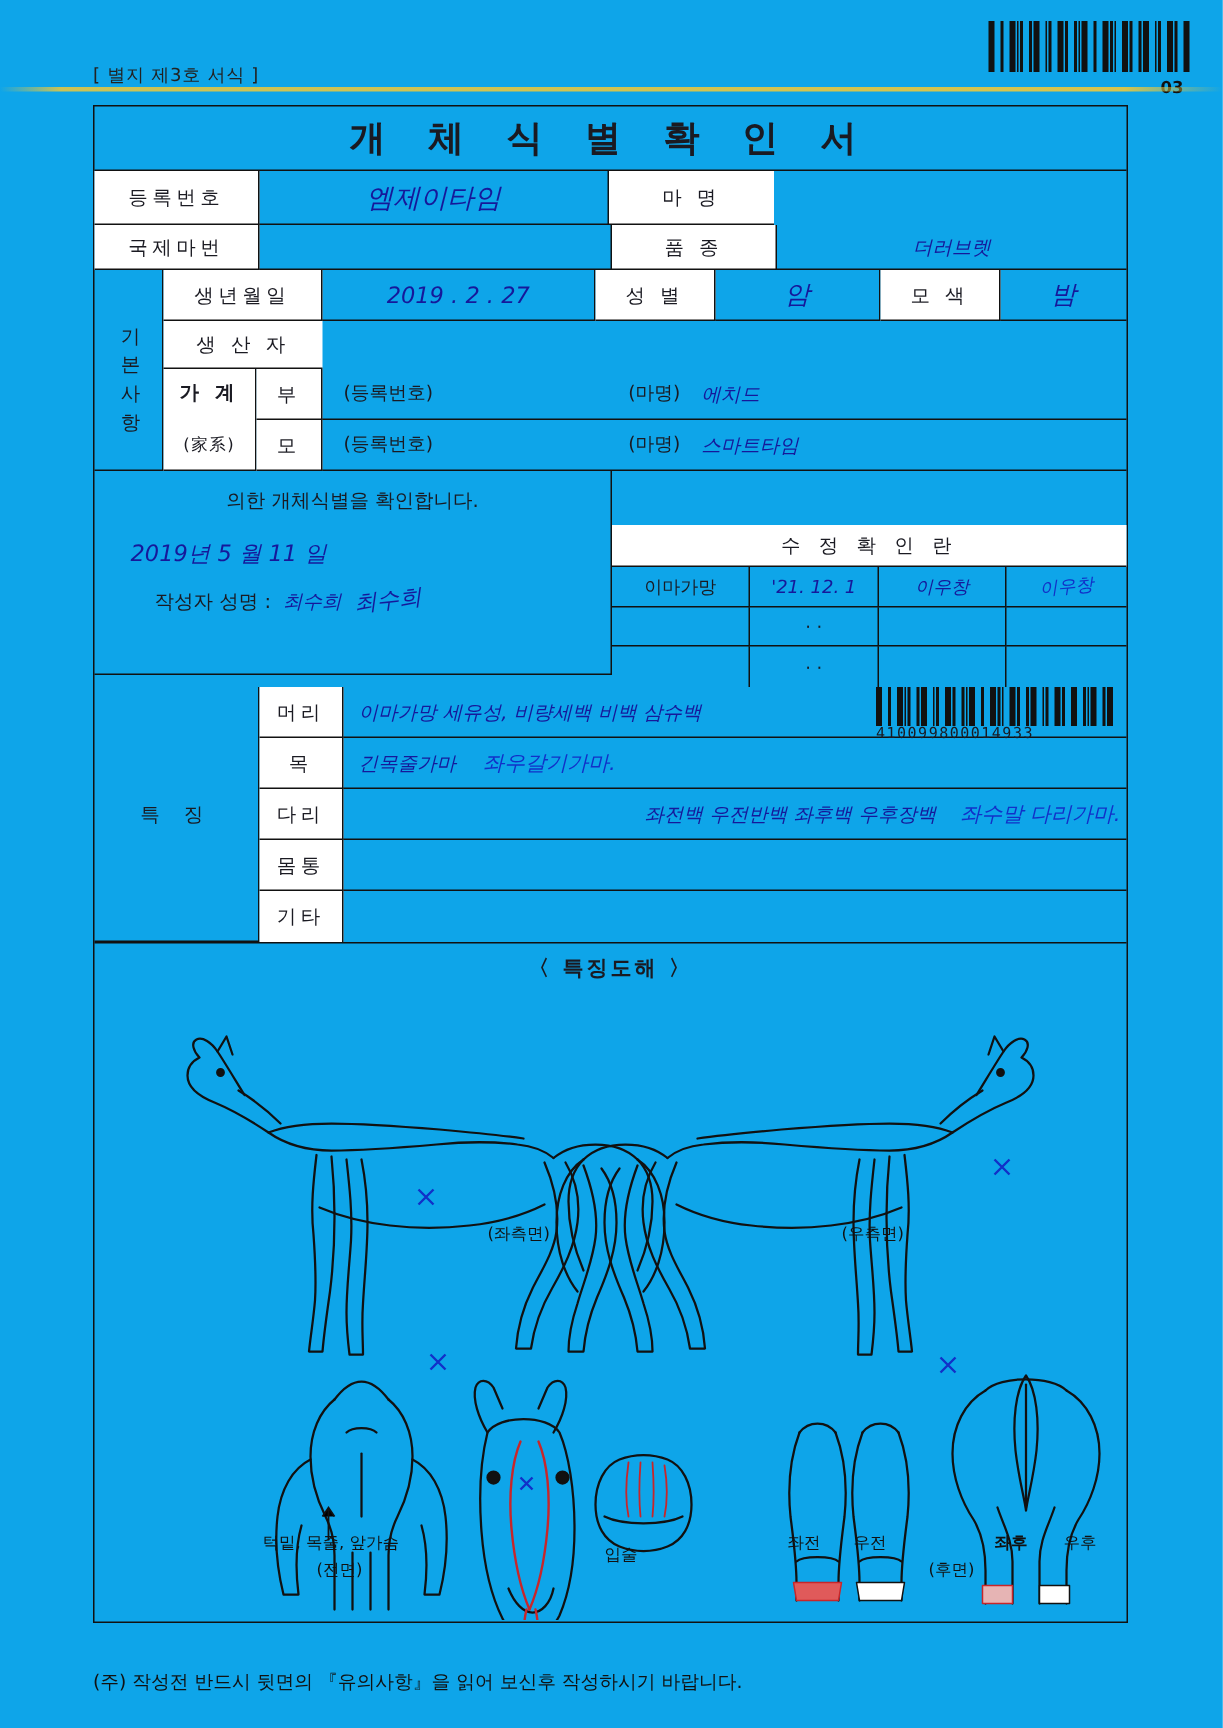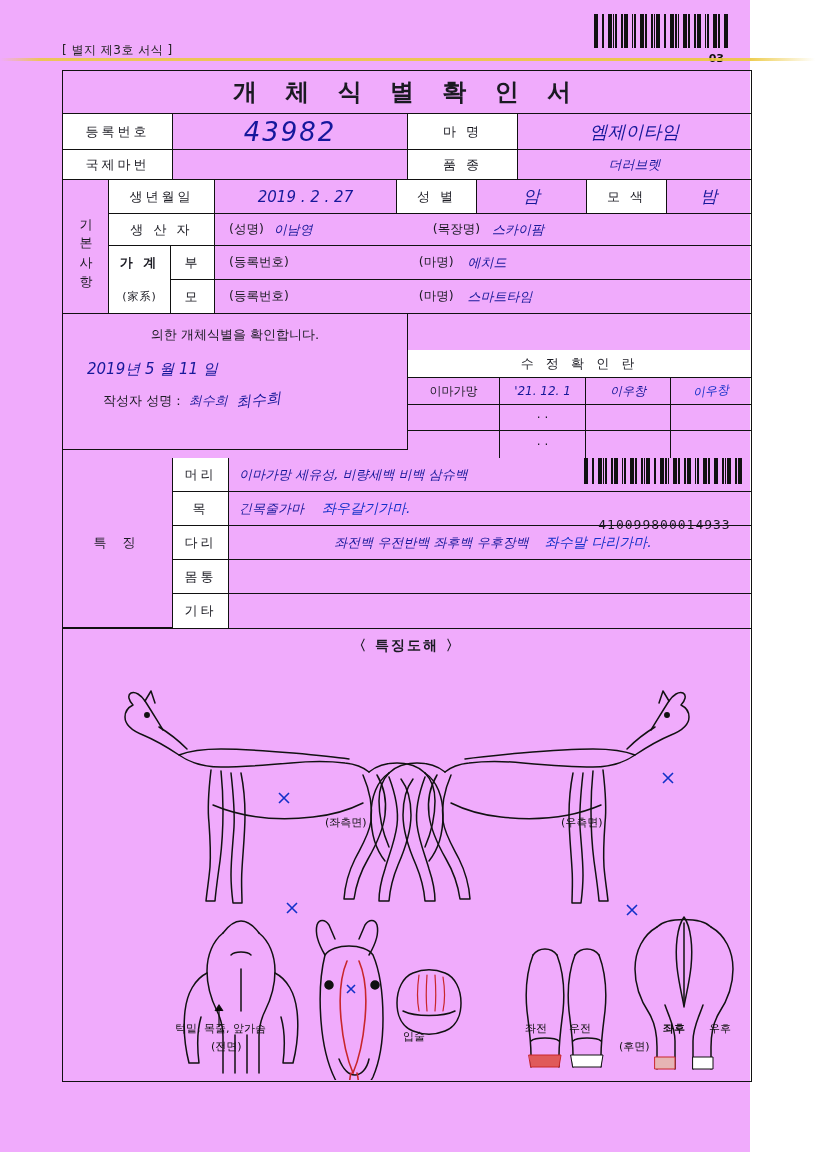--- a/index.html
+++ b/index.html
@@ -5,22 +5,22 @@
   html,body{margin:0;padding:0;}
   body{
     width:815px;height:1152px;
     background:#ffffff;
     font-family:"DejaVu Sans","Liberation Sans",sans-serif;
     color:#1a1a22;
     position:relative;
     overflow:hidden;
   }
   .page{
-    position:absolute;left:0;top:0;width:750px;height:1152px;
-    background:#f0abfc;
+    position:absolute;left:0;top:0;width:815px;height:1152px;
+    background:#0ea5e9;
   }
   
   .barcode{
     display:flex;align-items:flex-end;gap:1px;height:34px;
   }
   .barcode i{display:block;background:#111;width:2px;height:100%;}
   .barcode i.w{width:4px;}
   .barcode i.s{width:1px;}
   .barcode i.g{background:transparent;width:2px;}
 
@@ -53,21 +53,21 @@
   .note{font-size:13px;line-height:1.7;text-align:center;}
 
   .diagram{position:relative;border-top:1.2px solid #111;height:452px;}
   .diagram h4{margin:0;padding:8px 0 0;text-align:center;font-size:14px;letter-spacing:2px;}
 
   .cap{position:absolute;font-size:11px;color:#111;}
 
   #footer-note{position:absolute;left:62px;top:1113px;font-size:12.5px;color:#111;}
 
   #mid-barcode{position:absolute;right:0px;top:0px;}
-  .mb-num{font-size:13px;letter-spacing:1px;text-align:center;font-family:"DejaVu Sans Mono","Liberation Mono",monospace;margin-top:33px;}
+  .mb-num{font-size:10px;letter-spacing:1px;text-align:left;font-family:"DejaVu Sans Mono","Liberation Mono",monospace;}
 
   svg{display:block;}
 </style>
 </head>
 <body>
 
 <div class="page">
 
   <div id="top-barcode" class="barcode">
     <i class="w"></i>
@@ -115,27 +115,24 @@
 
   <div id="form-tag">[ 별지  제3호  서식 ]</div>
   <div id="yellow-line"></div>
 
   <div class="frame">
 
     <div class="title">개 체 식 별 확 인 서</div>
 
     <div class="r">
       <div class="c lbl" style="width:110px;height:36px;">등록번호</div>
-      <div class="c" style="width:235px;height:36px;">
-        <span class="big-num">43982</span>
-      </div>
-      <div class="c lbl" style="width:110px;height:36px;">마  명</div>
       <div class="c" style="width:233px;height:36px;">
         <span class="hw" style="font-size:18px;">엠제이타임</span>
       </div>
+      <div class="c lbl" style="width:110px;height:36px;">마  명</div>
     </div>
 
     <div class="r">
       <div class="c lbl" style="width:110px;height:30px;">국제마번</div>
       <div class="c" style="width:235px;height:30px;"></div>
       <div class="c lbl" style="width:110px;height:30px;">품  종</div>
       <div class="c" style="width:233px;height:30px;">
         <span class="hw-sm">더러브렛</span>
       </div>
     </div>
@@ -157,26 +154,20 @@
             <span class="hw" style="font-size:17px;">암</span>
           </div>
           <div class="c lbl" style="width:80px;height:34px;">모  색</div>
           <div class="c" style="width:84px;height:34px;border-right:none;">
             <span class="hw" style="font-size:17px;">밤</span>
           </div>
         </div>
 
         <div class="r">
           <div class="c lbl" style="width:106px;height:32px;">생 산 자</div>
-          <div class="c" style="width:536px;height:32px;border-right:none;justify-content:flex-start;padding-left:14px;">
-            <span style="font-size:12.5px;">(성명)</span>
-            <span class="hw-sm" style="margin-left:10px;">이남영</span>
-            <span style="font-size:12.5px;margin-left:120px;">(목장명)</span>
-            <span class="hw-sm" style="margin-left:12px;">스카이팜</span>
-          </div>
         </div>
 
         <div class="r">
           <div class="c lbl" style="width:62px;height:34px;border-bottom:none;flex-direction:column;line-height:1.25;font-weight:bold;">
             <span>가 계</span>
           </div>
           <div class="c lbl" style="width:44px;height:34px;">부</div>
           <div class="c" style="width:536px;height:34px;border-right:none;justify-content:flex-start;padding-left:14px;">
             <span style="font-size:12.5px;">(등록번호)</span>
             <span style="font-size:12.5px;margin-left:130px;">(마명)</span>
@@ -248,21 +239,21 @@
         </div>
         <div class="r">
           <div class="c lbl" style="width:56px;height:34px;">목</div>
           <div class="c" style="width:522px;height:34px;border-right:none;justify-content:flex-start;padding-left:10px;gap:18px;">
             <span class="hw-sm">긴목줄가마</span>
             <span class="hw-bluepen">좌우갈기가마.</span>
           </div>
         </div>
         <div class="r">
           <div class="c lbl" style="width:56px;height:34px;">다리</div>
-          <div class="c" style="width:522px;height:34px;border-right:none;justify-content:center;padding-left:10px;gap:16px;">
+          <div class="c" style="width:522px;height:34px;border-right:none;justify-content:flex-end;padding-left:10px;gap:16px;">
             <span class="hw-sm">좌전백 우전반백  좌후백  우후장백</span>
             <span class="hw-bluepen">좌수말 다리가마.</span>
           </div>
         </div>
         <div class="r">
           <div class="c lbl" style="width:56px;height:34px;">몸통</div>
           <div class="c" style="width:522px;height:34px;border-right:none;"></div>
         </div>
         <div class="r">
           <div class="c nb lbl" style="width:56px;height:34px;">기타</div>
@@ -449,13 +440,14 @@
       <div class="cap" style="left:340px;top:400px;">입술</div>
       <div class="cap" style="left:462px;top:392px;">좌전</div>
       <div class="cap" style="left:506px;top:392px;">우전</div>
       <div class="cap" style="left:556px;top:410px;">(후면)</div>
       <div class="cap" style="left:600px;top:392px;font-weight:bold;">좌후</div>
       <div class="cap" style="left:646px;top:392px;">우후</div>
     </div>
 
   </div>
 
+  <div id="footer-note">(주) 작성전 반드시 뒷면의 『유의사항』을 읽어 보신후 작성하시기 바랍니다.</div>
 </div>
 
 </body></html>

